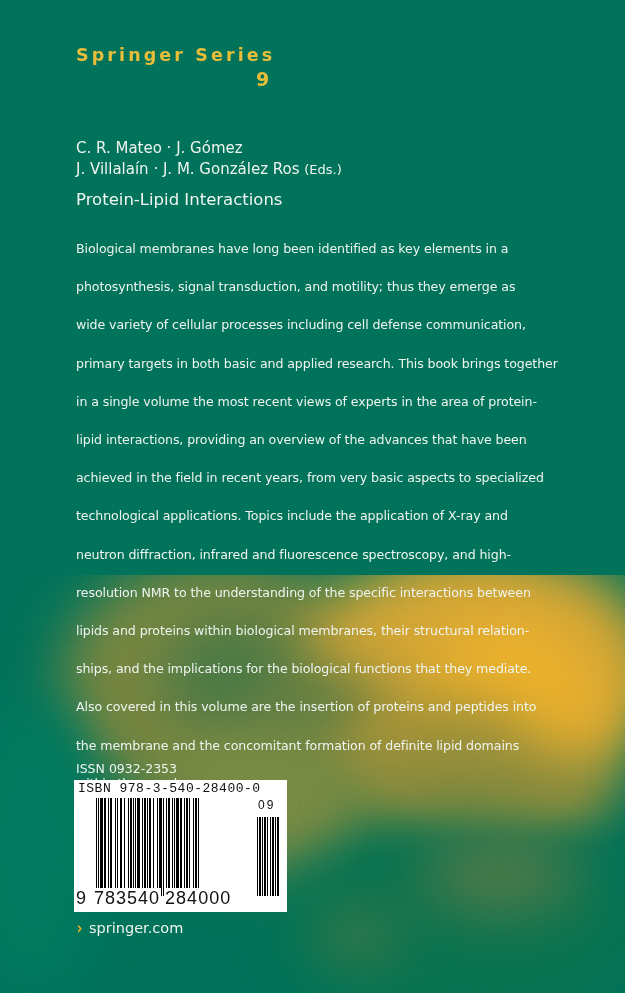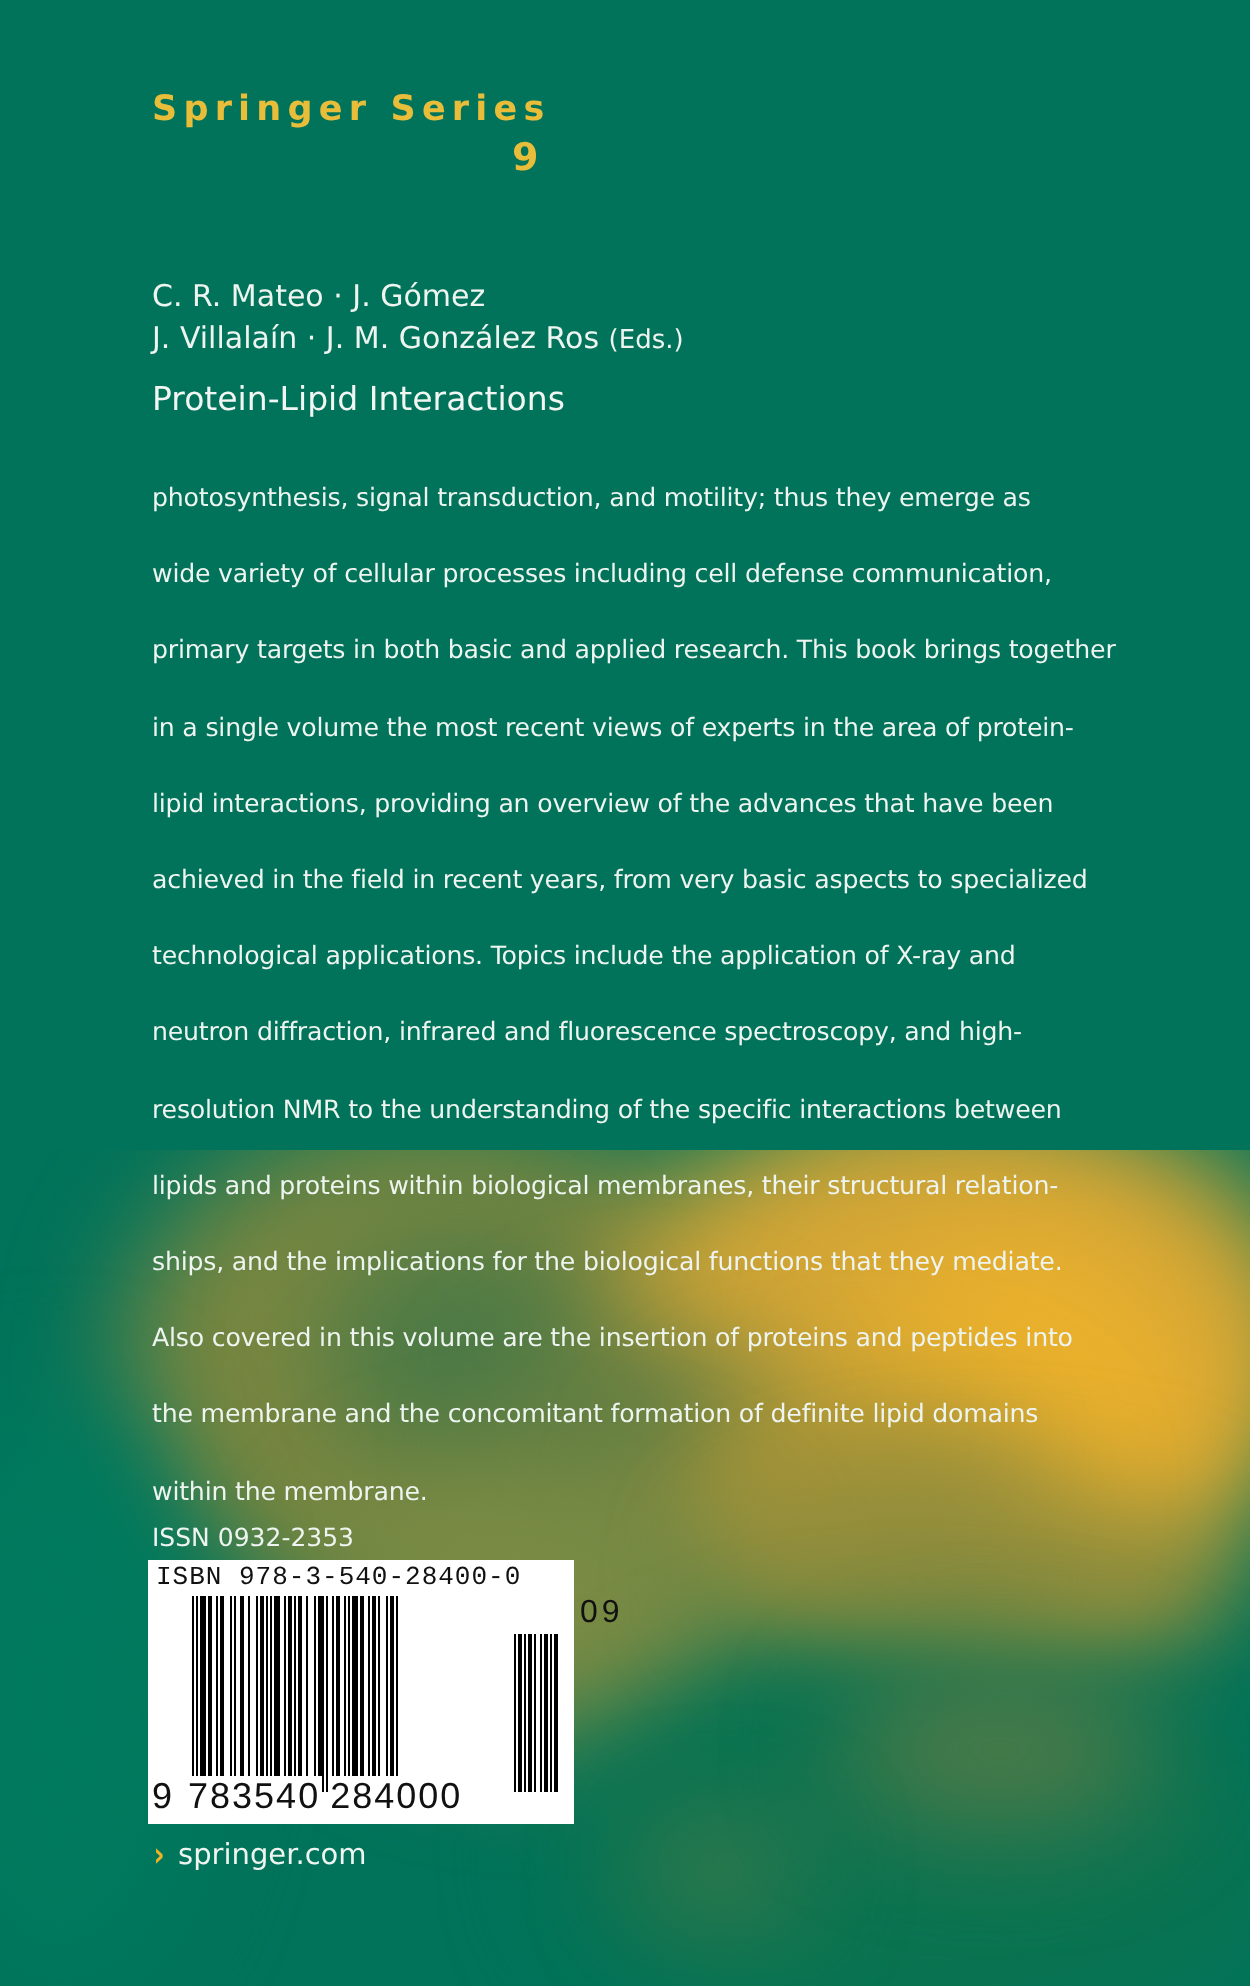--- a/index.html
+++ b/index.html
@@ -43,21 +43,21 @@
     background: #fff;
   }
   .isbn-text {
     position: absolute; left: 4px; top: 1px; font-family: "Liberation Mono", "DejaVu Sans Mono", monospace;
     font-size: 13px; letter-spacing: 0.5px; color: #111;
   }
   .bars { position: absolute; left: 22px; top: 18px; height: 98px; display: flex; align-items: stretch; }
   .bars span { display: block; height: 100%; }
   .addon-num {
     position: absolute; left: 184px; top: 18px; font-family: "Liberation Sans", sans-serif;
-    font-size: 16px; letter-spacing: 2px; color: #111; margin-left: 32px;
+    font-size: 12px; letter-spacing: 2px; color: #111;
   }
   .addon-bars { position: absolute; left: 183px; top: 37px; height: 79px; display: flex; }
   .addon-bars span { display: block; height: 100%; }
   .ean-digits {
     position: absolute; left: 2px; top: 108px; font-family: "Liberation Sans", sans-serif;
     font-size: 18px; color: #111; letter-spacing: 1px; background: transparent;
   }
   .ean-digits .first { margin-right: 6px; }
   .ean-digits .g1 { background: #fff; padding: 0 1px; }
   .ean-digits .g2 { background: #fff; padding: 0 1px; margin-left: 3px; }
@@ -94,20 +94,21 @@
   <div>C. R. Mateo · J. Gómez</div>
   <div>
     <span>J. Villalaín · J. M. González Ros</span>
     <span class="eds">(Eds.)</span>
   </div>
 </div>
 
 <div class="title">Protein-Lipid Interactions</div>
 
 <div class="blurb">
+  <div>Biological membranes have long been identified as key elements in a</div>
   <div>photosynthesis, signal transduction, and motility; thus they emerge as</div>
   <div>wide variety of cellular processes including cell defense communication,</div>
   <div>primary targets in both basic and applied research. This book brings together</div>
   <div>in a single volume the most recent views of experts in the area of protein-</div>
   <div>lipid interactions, providing an overview of the advances that have been</div>
   <div>achieved in the field in recent years, from very basic aspects to specialized</div>
   <div>technological applications. Topics include the application of X-ray and</div>
   <div>neutron diffraction, infrared and fluorescence spectroscopy, and high-</div>
   <div>resolution NMR to the understanding of the specific interactions between</div>
   <div>lipids and proteins within biological membranes, their structural relation-</div>

